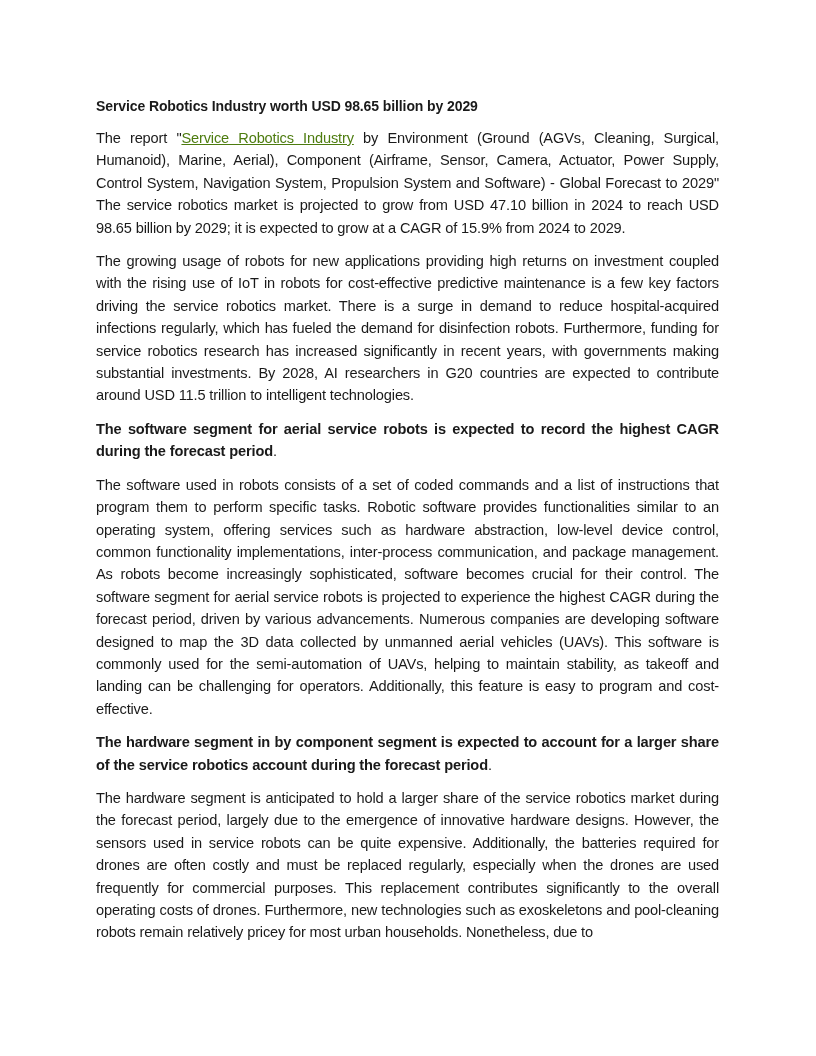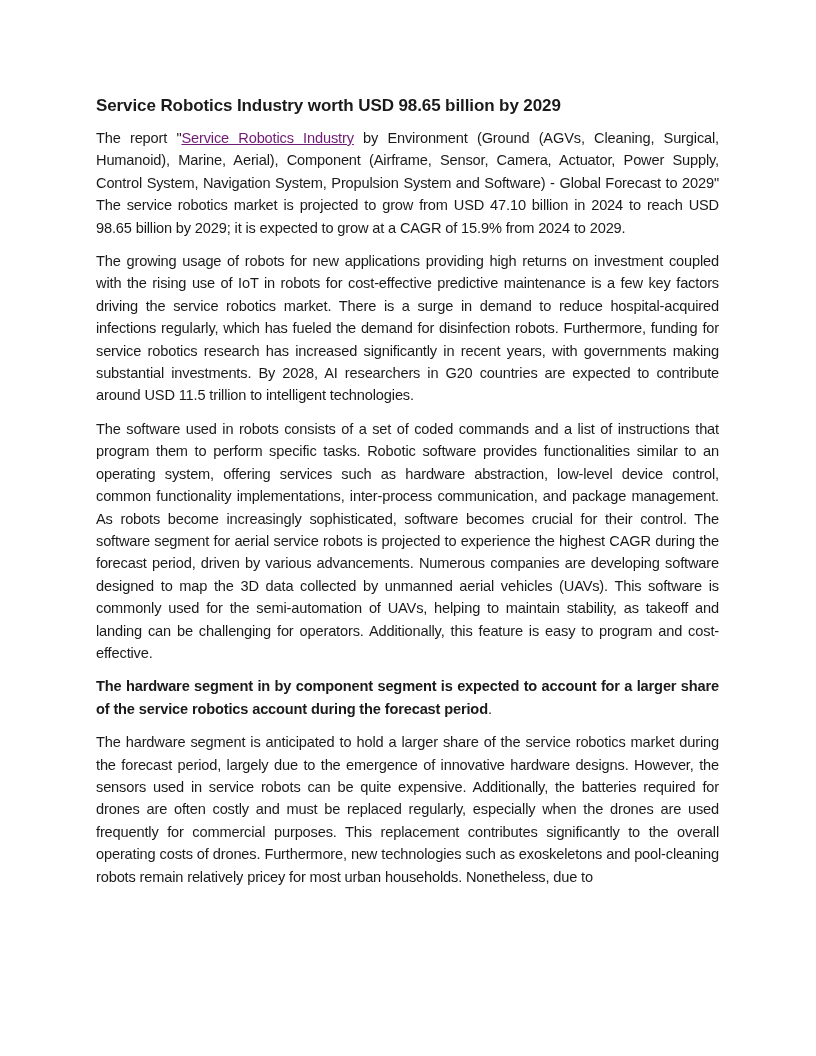--- a/index.html
+++ b/index.html
@@ -15,51 +15,52 @@
       font-family: "Liberation Sans", sans-serif;
       color: #1a1a1a;
     }
     .page {
       position: absolute;
       left: 96px;
       top: 96px;
       width: 623px;
     }
     .title {
-      font-size: 17px;
+      font-size: 14px;
       font-weight: bold;
       line-height: 20px;
       margin: 0 0 11px 0;
       letter-spacing: -0.1px;
     }
     p {
       margin: 0 0 11px 0;
       font-size: 14.6px;
       line-height: 22.4px;
       text-align: justify;
       letter-spacing: -0.15px;
     }
     .heading {
       font-weight: bold;
     }
     a.link {
-      color: #701a75;
+      color: #4d7c0f;
       text-decoration: underline;
     }
     .normal { font-weight: normal; }
   </style>
 </head>
 <body>
 
 <div class="page">
   <div class="title">Service Robotics Industry worth USD 98.65 billion by 2029</div>
 
   <p><span>The report "</span><a class="link" href="#">Service Robotics Industry</a><span> by Environment (Ground (AGVs, Cleaning, Surgical, Humanoid), Marine, Aerial), Component (Airframe, Sensor, Camera, Actuator, Power Supply, Control System, Navigation System, Propulsion System and Software) - Global Forecast to 2029" The service robotics market is projected to grow from USD 47.10 billion in 2024 to reach USD 98.65 billion by 2029; it is expected to grow at a CAGR of 15.9% from 2024 to 2029.</span></p>
 
   <p>The growing usage of robots for new applications providing high returns on investment coupled with the rising use of IoT in robots for cost-effective predictive maintenance is a few key factors driving the service robotics market. There is a surge in demand to reduce hospital-acquired infections regularly, which has fueled the demand for disinfection robots. Furthermore, funding for service robotics research has increased significantly in recent years, with governments making substantial investments. By 2028, AI researchers in G20 countries are expected to contribute around USD 11.5 trillion to intelligent technologies.</p>
 
+  <p class="heading"><span>The software segment for aerial service robots is expected to record the highest CAGR during the forecast period</span><span class="normal">.</span></p>
 
   <p>The software used in robots consists of a set of coded commands and a list of instructions that program them to perform specific tasks. Robotic software provides functionalities similar to an operating system, offering services such as hardware abstraction, low-level device control, common functionality implementations, inter-process communication, and package management. As robots become increasingly sophisticated, software becomes crucial for their control. The software segment for aerial service robots is projected to experience the highest CAGR during the forecast period, driven by various advancements. Numerous companies are developing software designed to map the 3D data collected by unmanned aerial vehicles (UAVs). This software is commonly used for the semi-automation of UAVs, helping to maintain stability, as takeoff and landing can be challenging for operators. Additionally, this feature is easy to program and cost-effective.</p>
 
   <p class="heading"><span>The hardware segment in by component segment is expected to account for a larger share of the service robotics account during the forecast period</span><span class="normal">.</span></p>
 
   <p>The hardware segment is anticipated to hold a larger share of the service robotics market during the forecast period, largely due to the emergence of innovative hardware designs. However, the sensors used in service robots can be quite expensive. Additionally, the batteries required for drones are often costly and must be replaced regularly, especially when the drones are used frequently for commercial purposes. This replacement contributes significantly to the overall operating costs of drones. Furthermore, new technologies such as exoskeletons and pool-cleaning robots remain relatively pricey for most urban households. Nonetheless, due to</p>
 </div>
 
 </body></html>

